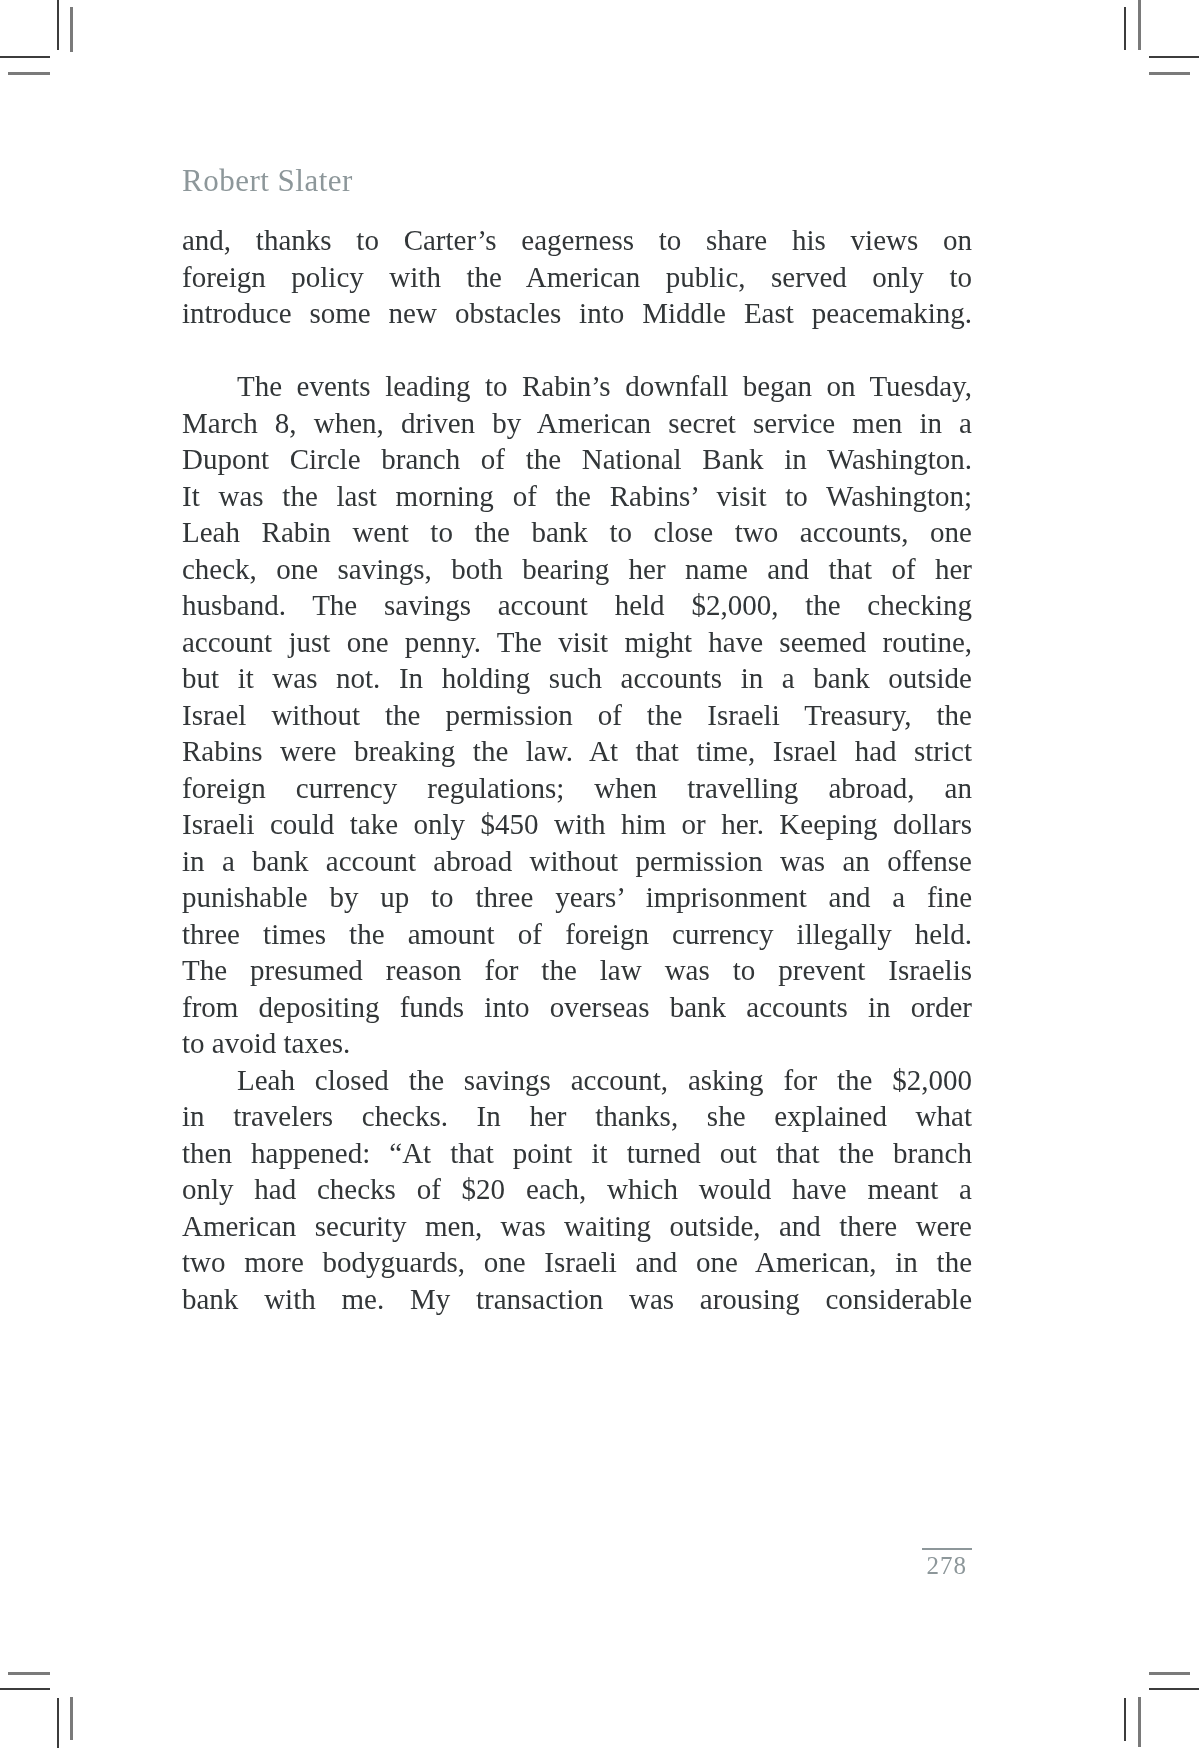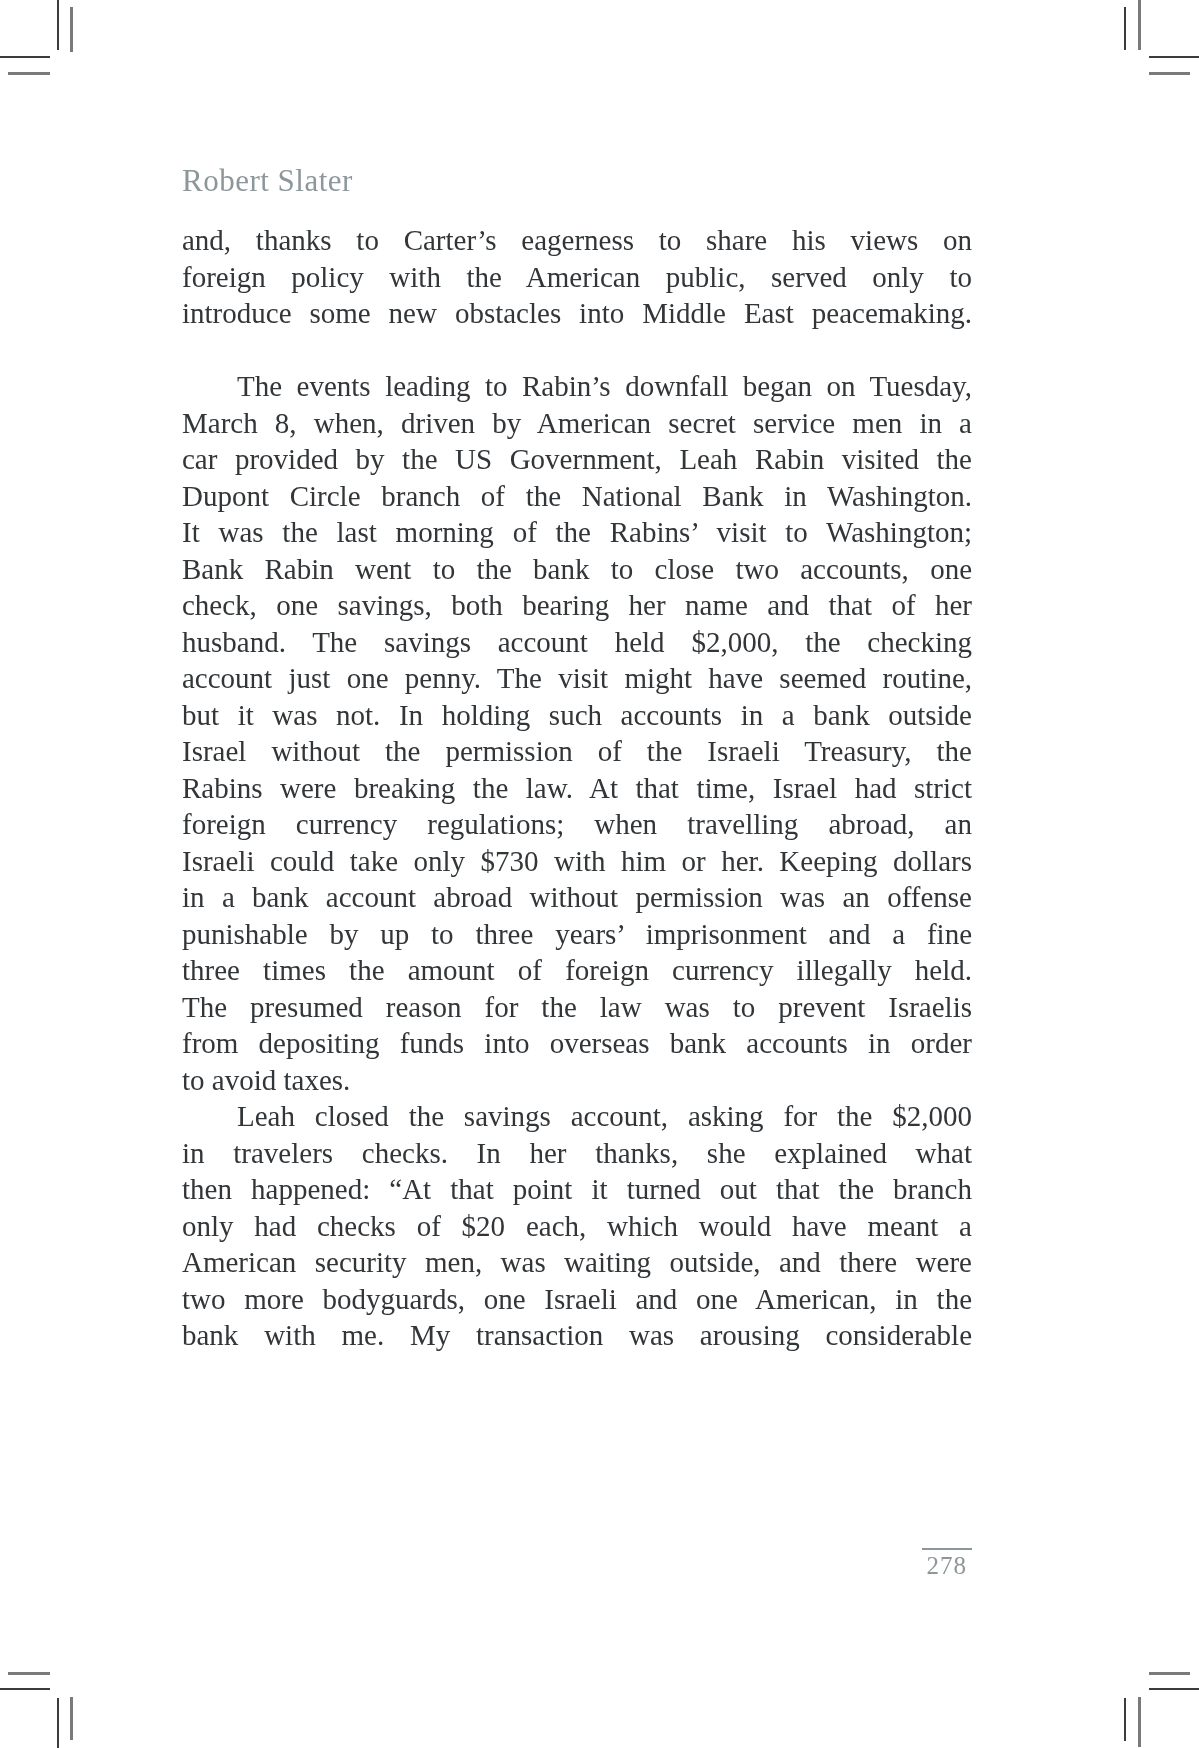--- a/index.html
+++ b/index.html
@@ -103,32 +103,31 @@
 
   <div class="body-text" id="body-text">
       <div class="para space-after">
         <div class="line">and, thanks to Carter’s eagerness to share his views on</div>
         <div class="line">foreign policy with the American public, served only to</div>
         <div class="line">introduce some new obstacles into Middle East peacemaking.</div>
       </div>
       <div class="para">
         <div class="line indent">The events leading to Rabin’s downfall began on Tuesday,</div>
         <div class="line">March 8, when, driven by American secret service men in a</div>
-        <div class="line">car provided by the US Government, Leah Rabin visited the</div>
         <div class="line">Dupont Circle branch of the National Bank in Washington.</div>
         <div class="line">It was the last morning of the Rabins’ visit to Washington;</div>
-        <div class="line">Bank Rabin went to the bank to close two accounts, one</div>
+        <div class="line">Leah Rabin went to the bank to close two accounts, one</div>
         <div class="line">check, one savings, both bearing her name and that of her</div>
         <div class="line">husband. The savings account held $2,000, the checking</div>
         <div class="line">account just one penny. The visit might have seemed routine,</div>
         <div class="line">but it was not. In holding such accounts in a bank outside</div>
         <div class="line">Israel without the permission of the Israeli Treasury, the</div>
         <div class="line">Rabins were breaking the law. At that time, Israel had strict</div>
         <div class="line">foreign currency regulations; when travelling abroad, an</div>
-        <div class="line">Israeli could take only $730 with him or her. Keeping dollars</div>
+        <div class="line">Israeli could take only $450 with him or her. Keeping dollars</div>
         <div class="line">in a bank account abroad without permission was an offense</div>
         <div class="line">punishable by up to three years’ imprisonment and a fine</div>
         <div class="line">three times the amount of foreign currency illegally held.</div>
         <div class="line">The presumed reason for the law was to prevent Israelis</div>
         <div class="line">from depositing funds into overseas bank accounts in order</div>
         <div class="line last-left">to avoid taxes.</div>
       </div>
       <div class="para">
         <div class="line indent">Leah closed the savings account, asking for the $2,000</div>
         <div class="line">in travelers checks. In her thanks, she explained what</div>

